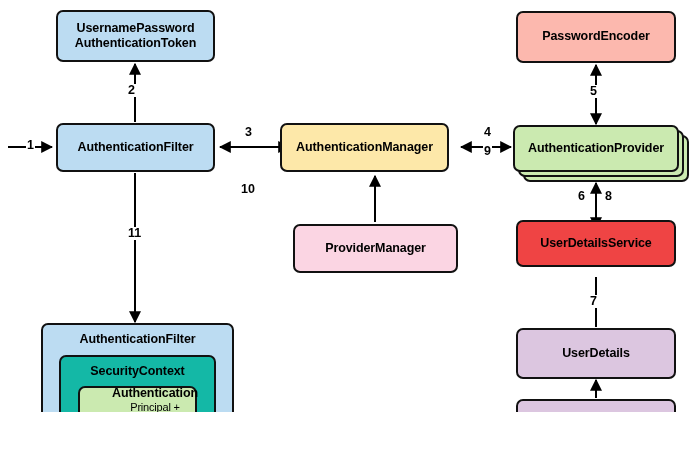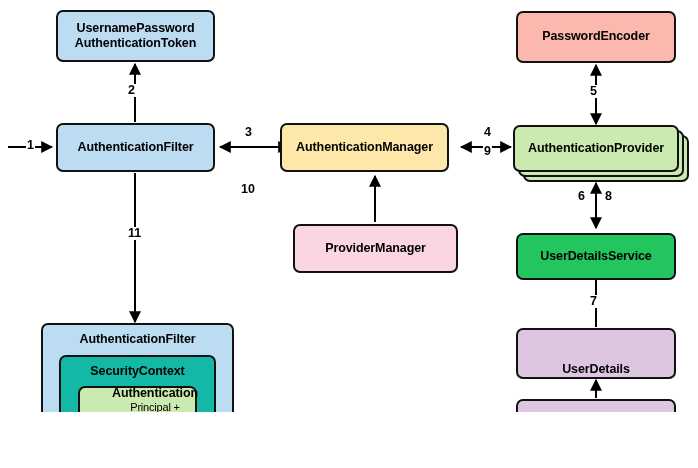--- a/index.html
+++ b/index.html
@@ -155,25 +155,25 @@
   <div class="node" style="left:516px; top:11px; width:160px; height:52px; background:#fcb8ae;">
     <span>PasswordEncoder</span>
   </div>
 
   <div class="stack-shadow" style="left:523px; top:135px; width:166px; height:47px; background:#cbeab0;"></div>
   <div class="stack-shadow" style="left:518px; top:130px; width:166px; height:47px; background:#cbeab0; z-index:4;"></div>
   <div class="node" style="left:513px; top:125px; width:166px; height:47px; background:#cbeab0;text-align:center;">
     <span>AuthenticationProvider</span>
   </div>
 
-  <div class="node" style="left:516px; top:233px; width:160px; height:47px; background:#22c55e;">
+  <div class="node" style="left:516px; top:220px; width:160px; height:47px; background:#ef4444;">
     <span>UserDetailsService</span>
   </div>
 
-  <div class="node" style="left:516px; top:328px; width:160px; height:51px; background:#dcc6e0;justify-content:flex-end;">
+  <div class="node" style="left:516px; top:328px; width:160px; height:51px; background:#dcc6e0;">
     <span>UserDetails</span>
   </div>
 
   <div class="node" style="left:516px; top:399px; width:160px; height:51px; background:#dcc6e0;padding-left:24px;">
     <span>User</span>
   </div>
 
   <div class="node container-node" style="left:41px; top:323px; width:193px; height:134px; background:#bcdcf2;">
     <span>AuthenticationFilter</span>
     <div class="inner-wrap">

